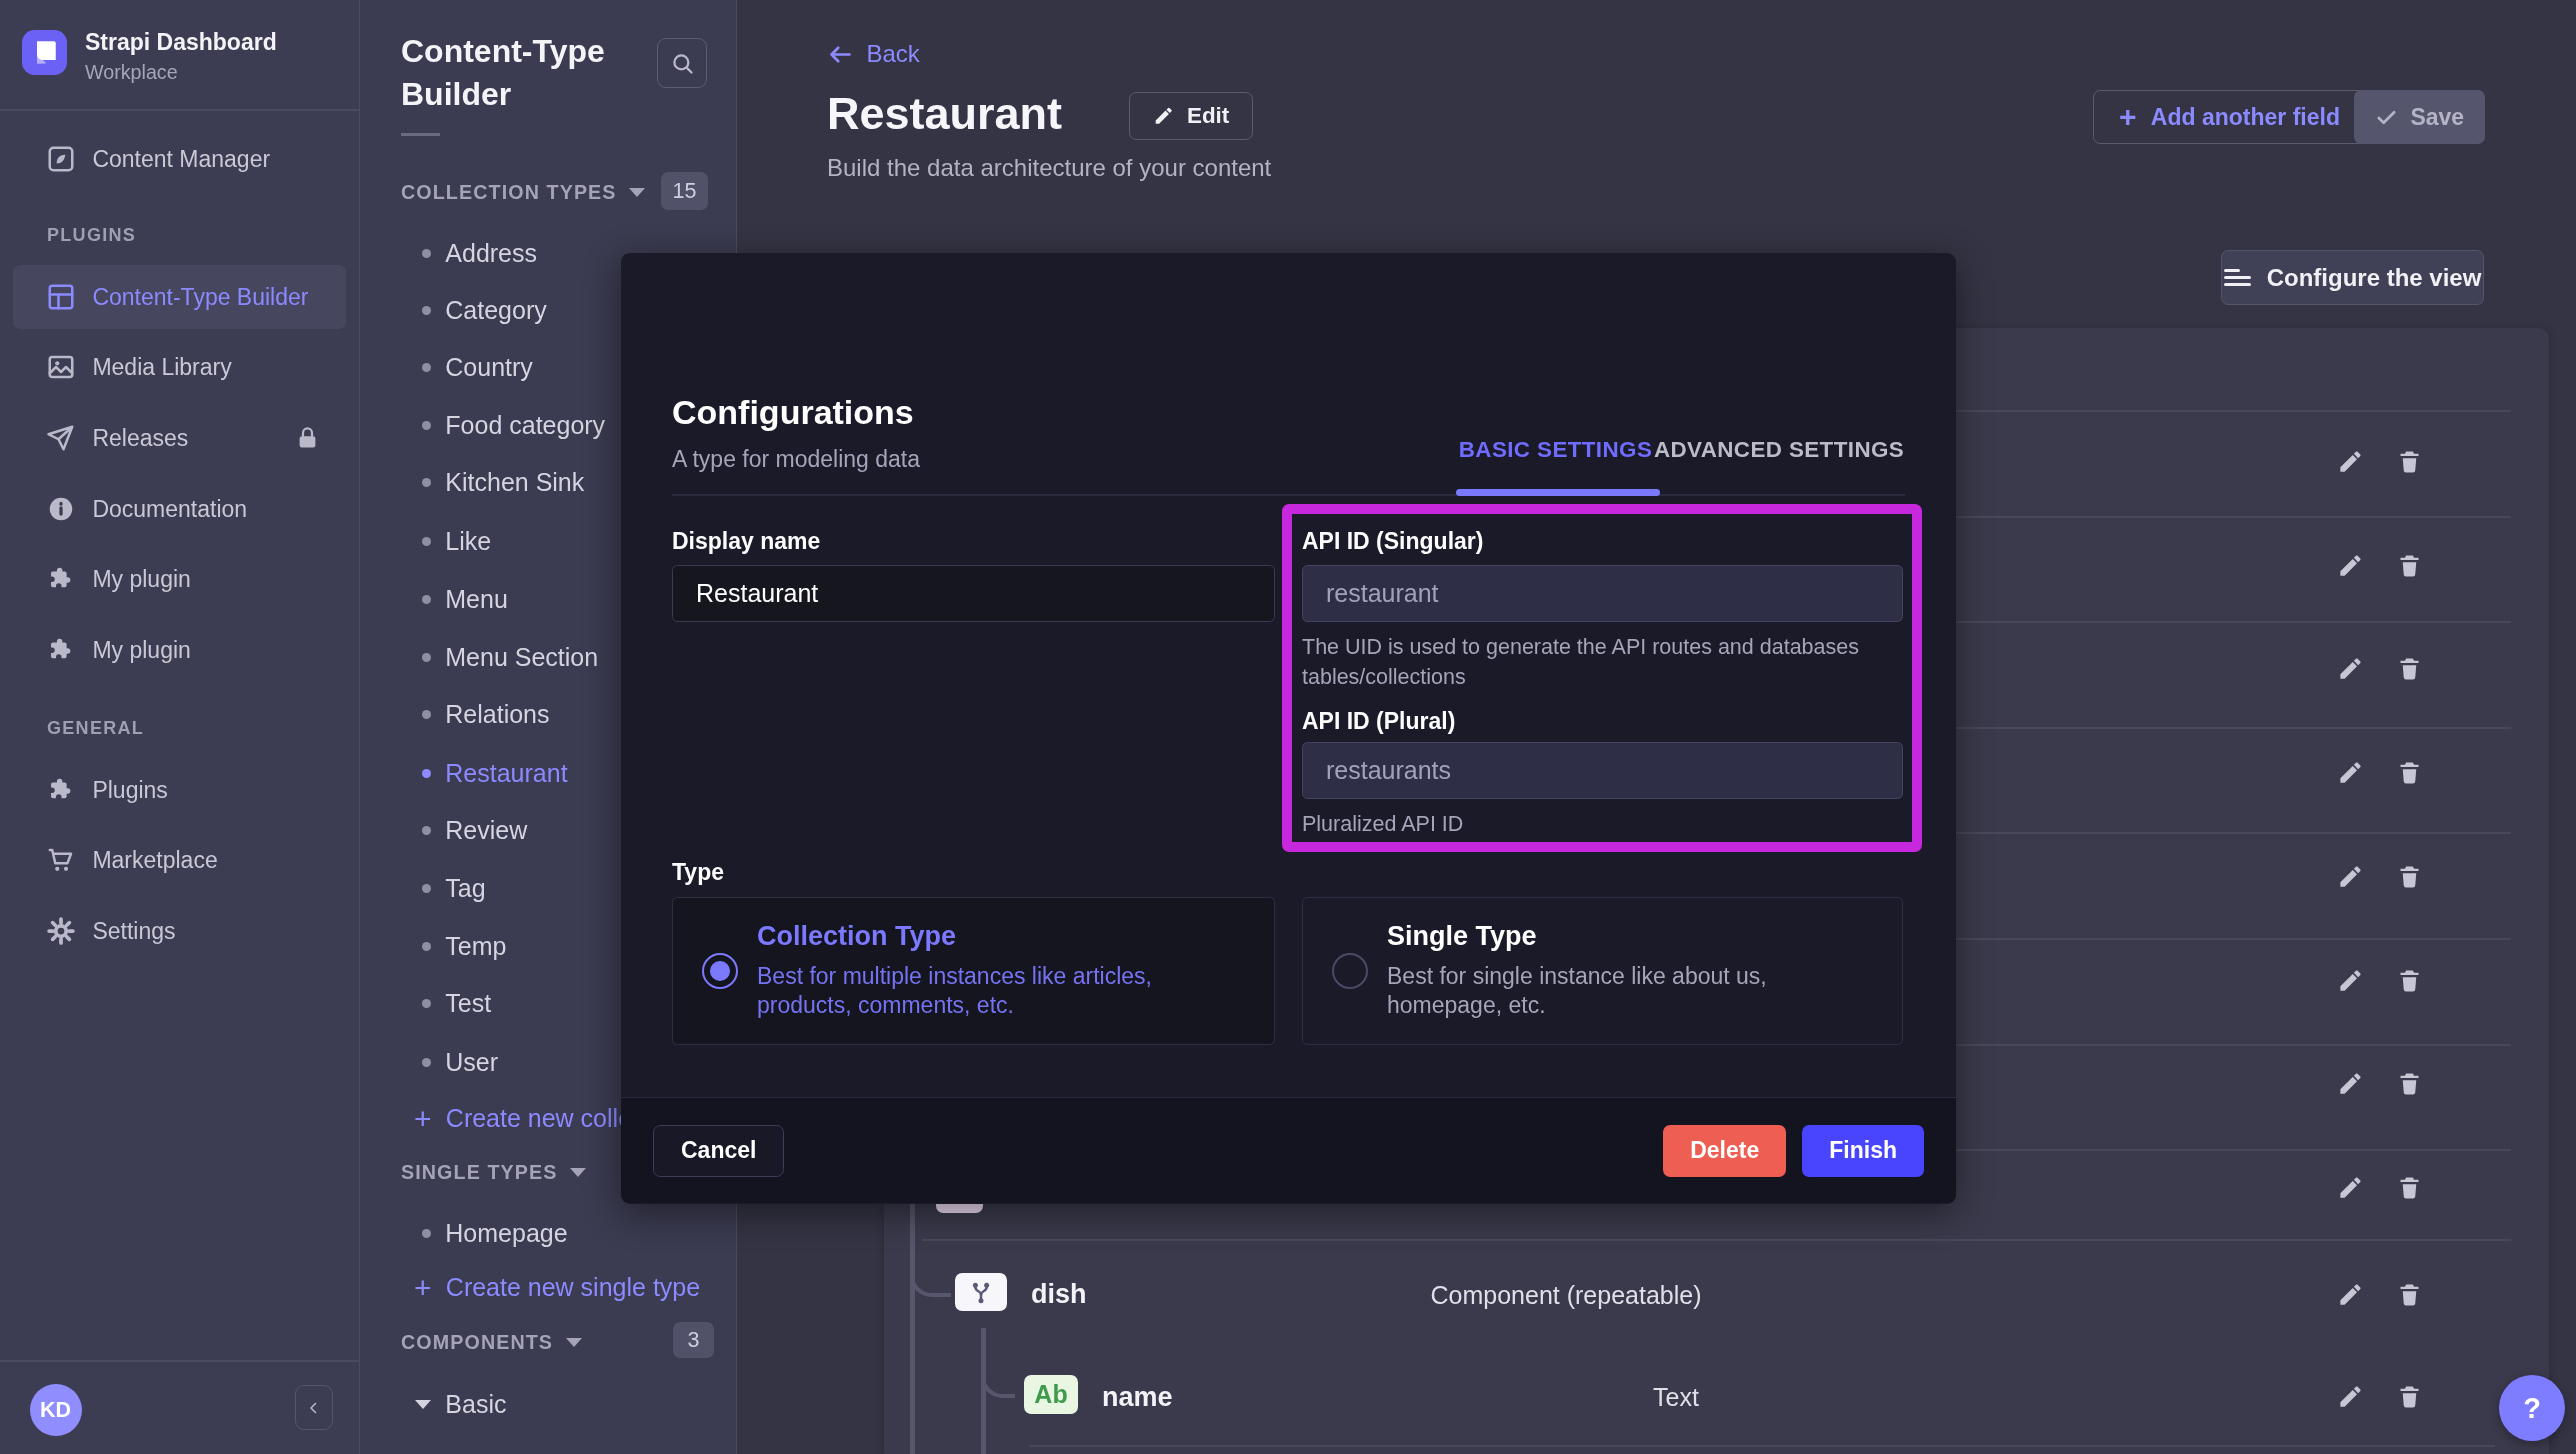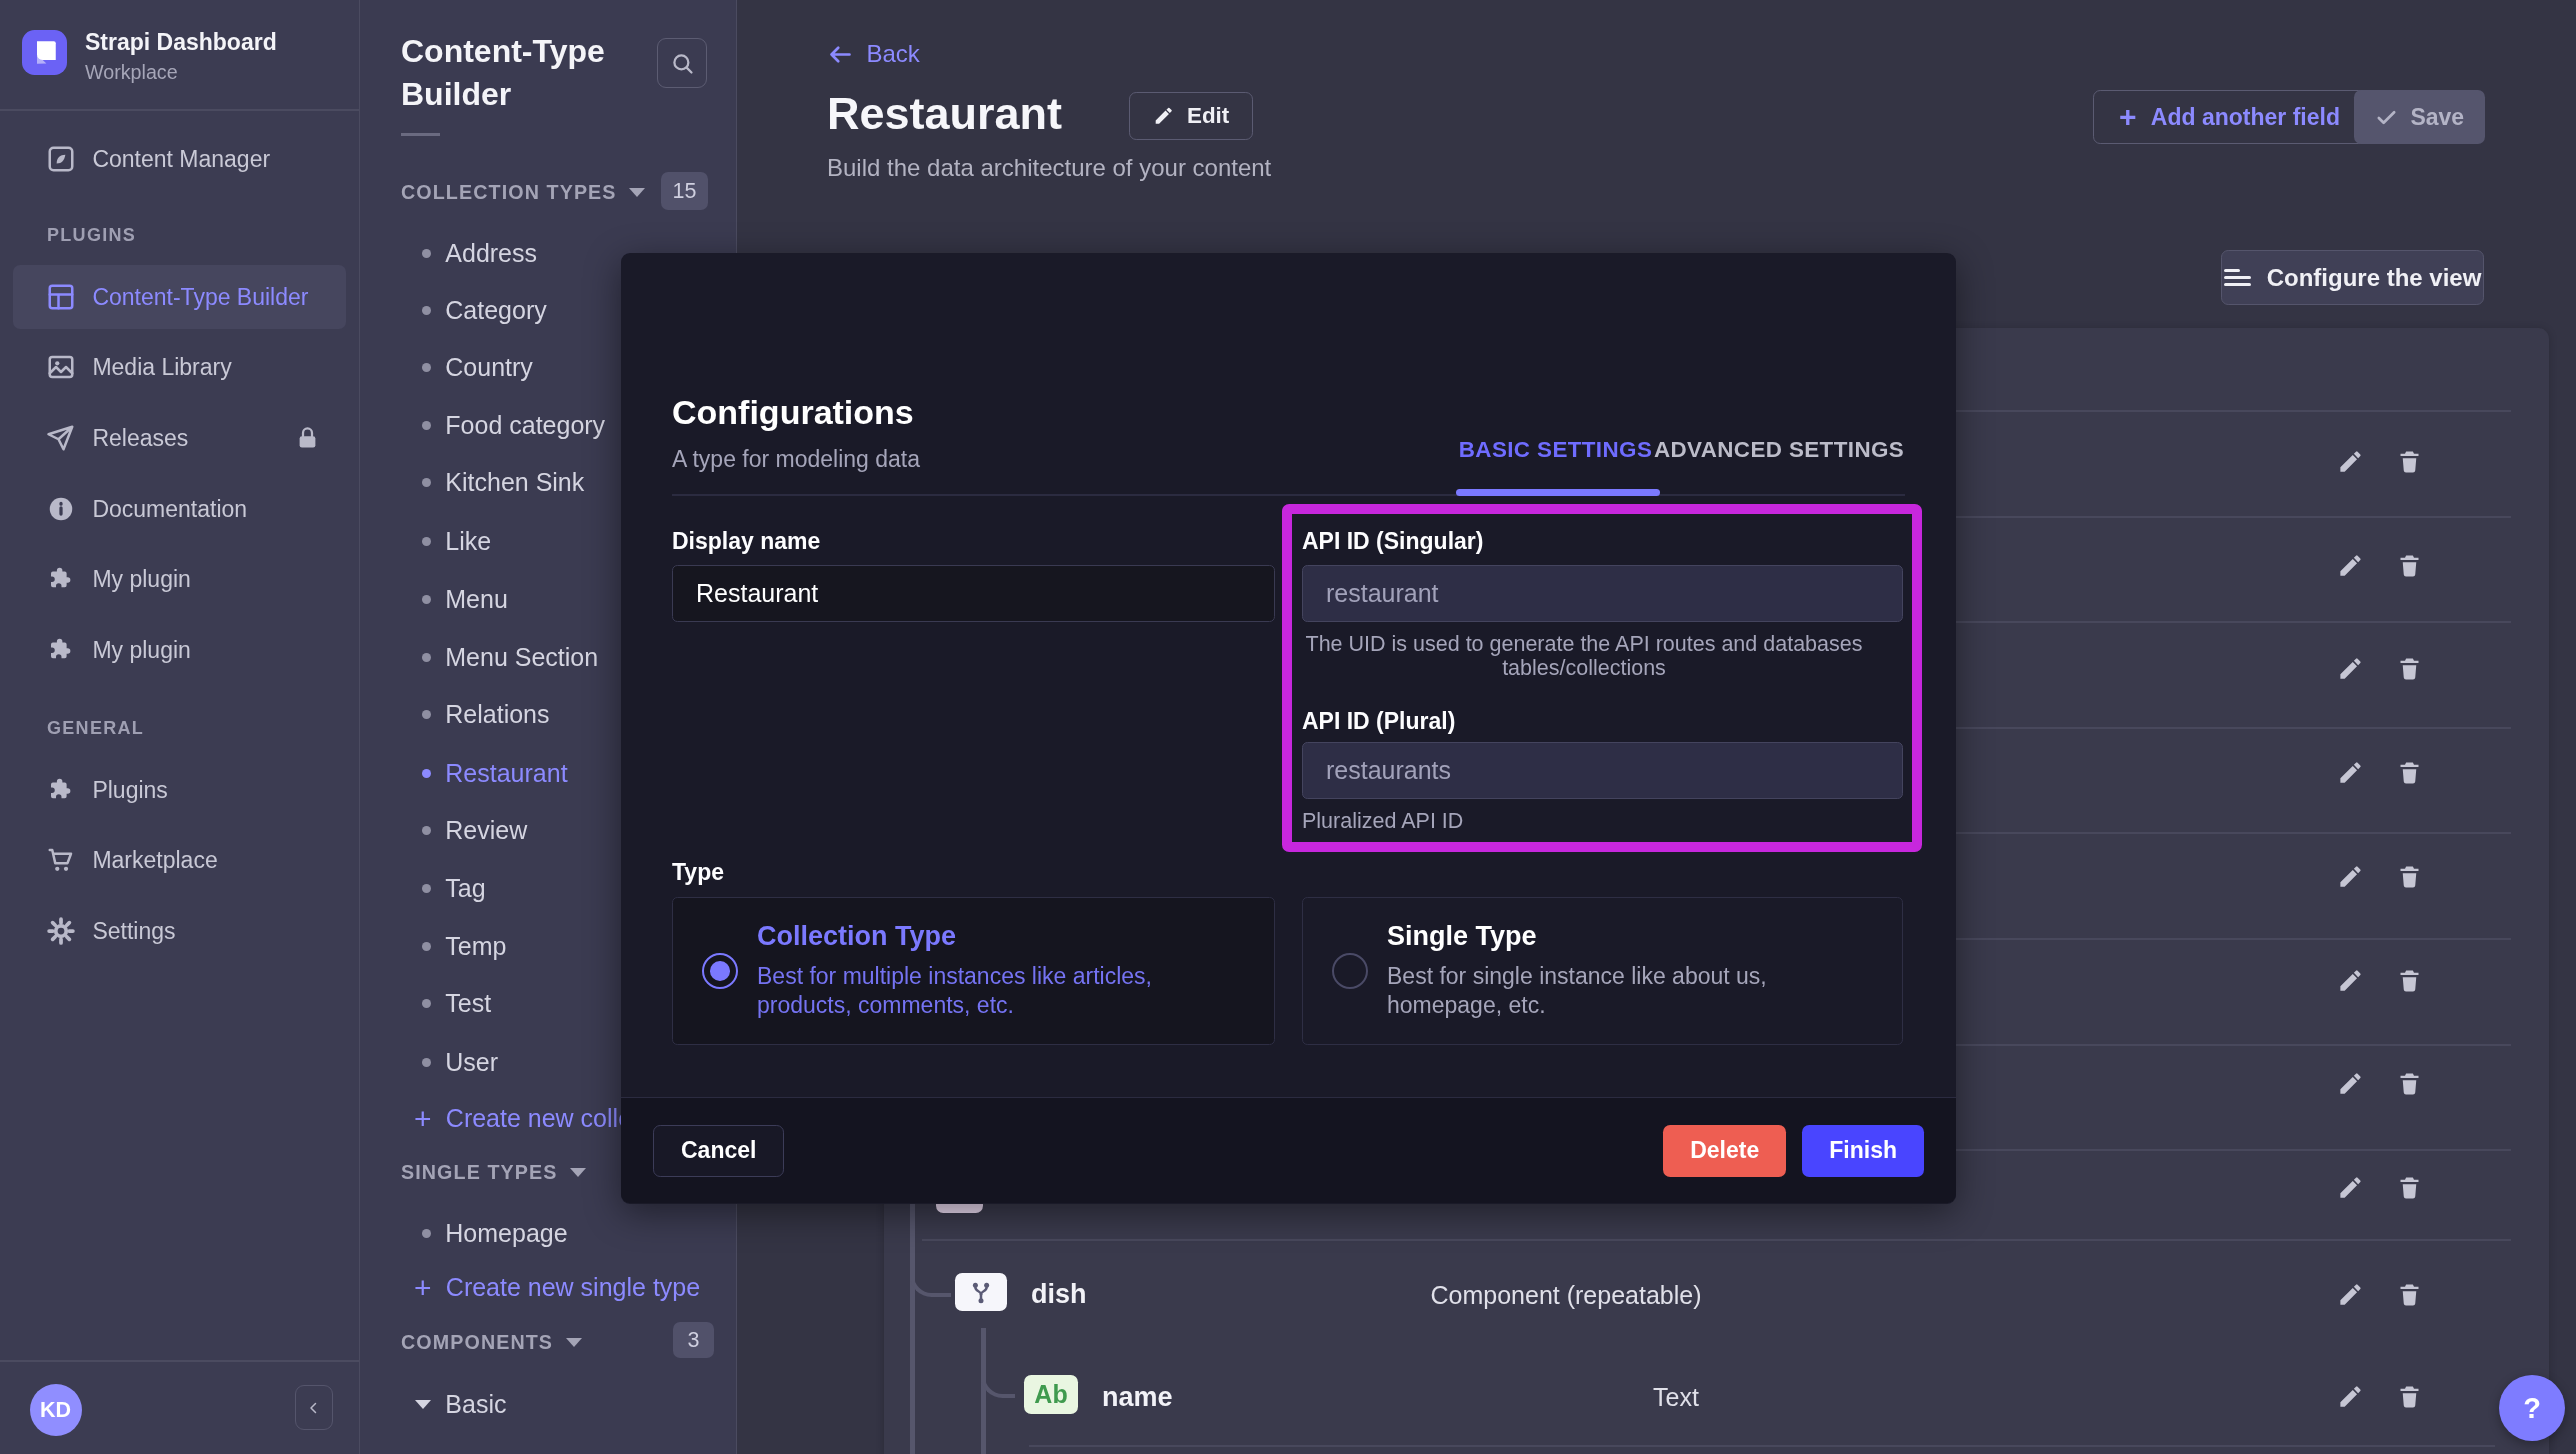--- a/index.html
+++ b/index.html
@@ -114,21 +114,21 @@
         display:flex; align-items:center; justify-content:center; }
   .tab.active { color:#6f6cff; } .tab.idle { color:#bcbcc9; }
   .tab-bar { left:51px; top:241px; width:1233px; height:1.8px; background:#2b2b40; }
   .tab-underline { left:835px; top:236px; width:204px; height:7.2px; border-radius:3.6px;
         background:#7b79ff; }
   .f-label { font-size:23px; font-weight:bold; color:#fdfdff; }
   .f-input { height:57px; border-radius:5.4px; font-size:25px; padding:0 23px; width:100%;
         font-family:"Liberation Sans", sans-serif; outline:none; }
   .input-main { background:#16161f; border:1.8px solid #3a3a52; color:#fff; }
   .input-dim { background:#2e2e46; border:1.8px solid #44445e; color:#a2a2ba; }
-  .f-help { font-size:21.5px; color:#a5a5ba; line-height:24px;text-align:center; }
+  .f-help { font-size:21.5px; color:#a5a5ba; line-height:30px; }
   .hl-box { left:661px; top:251px; width:640px; height:348px; border:10.7px solid #c727dd;
         border-radius:7.2px; z-index:5; pointer-events:none; }
   .type-card { top:644px; height:148px; border-radius:5.4px; border:1.8px solid #2e2e44;
         }
   .radio { width:36px; height:36px; border-radius:50%; }
   .radio.sel { border:2.7px solid #7b79ff; display:flex; align-items:center; justify-content:center; }
   .radio.sel::after { content:""; width:19.7px; height:19.7px; border-radius:50%; background:#7b79ff; }
   .radio.un { border:2.7px solid #4a4a66; }
   .card-title { font-size:27px; font-weight:bold; }
   .card-desc { font-size:23px; line-height:29px; }

